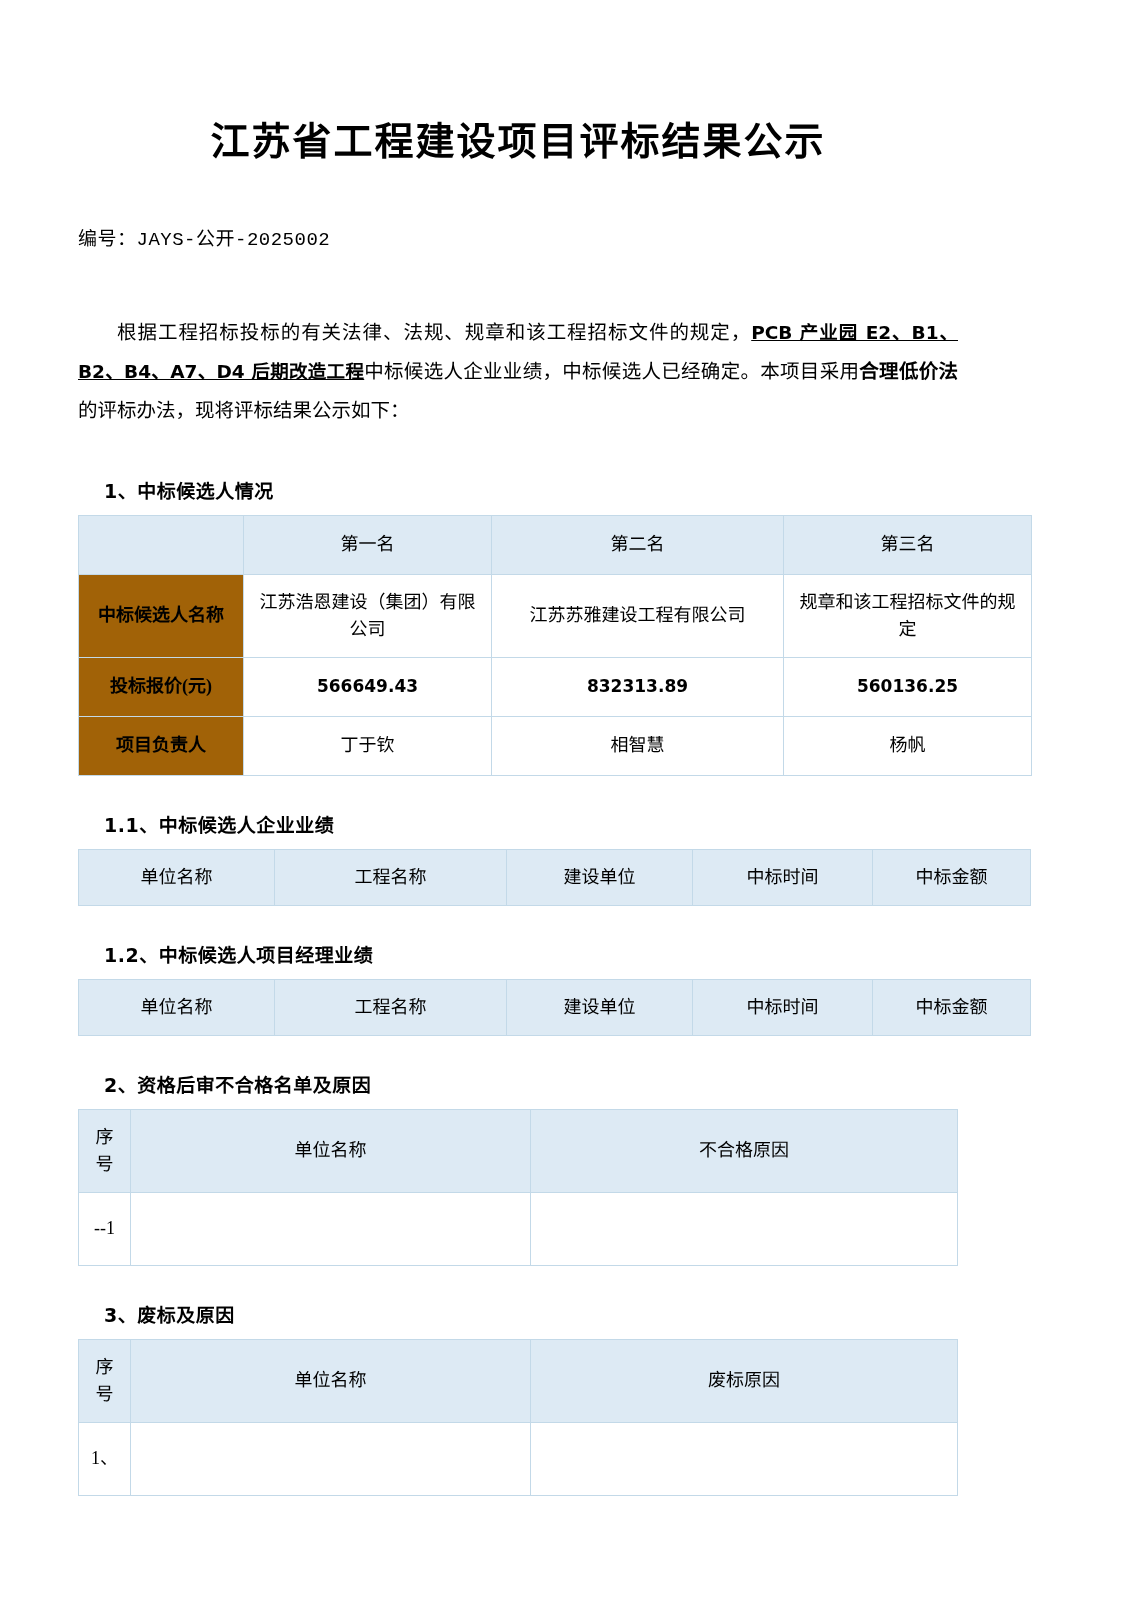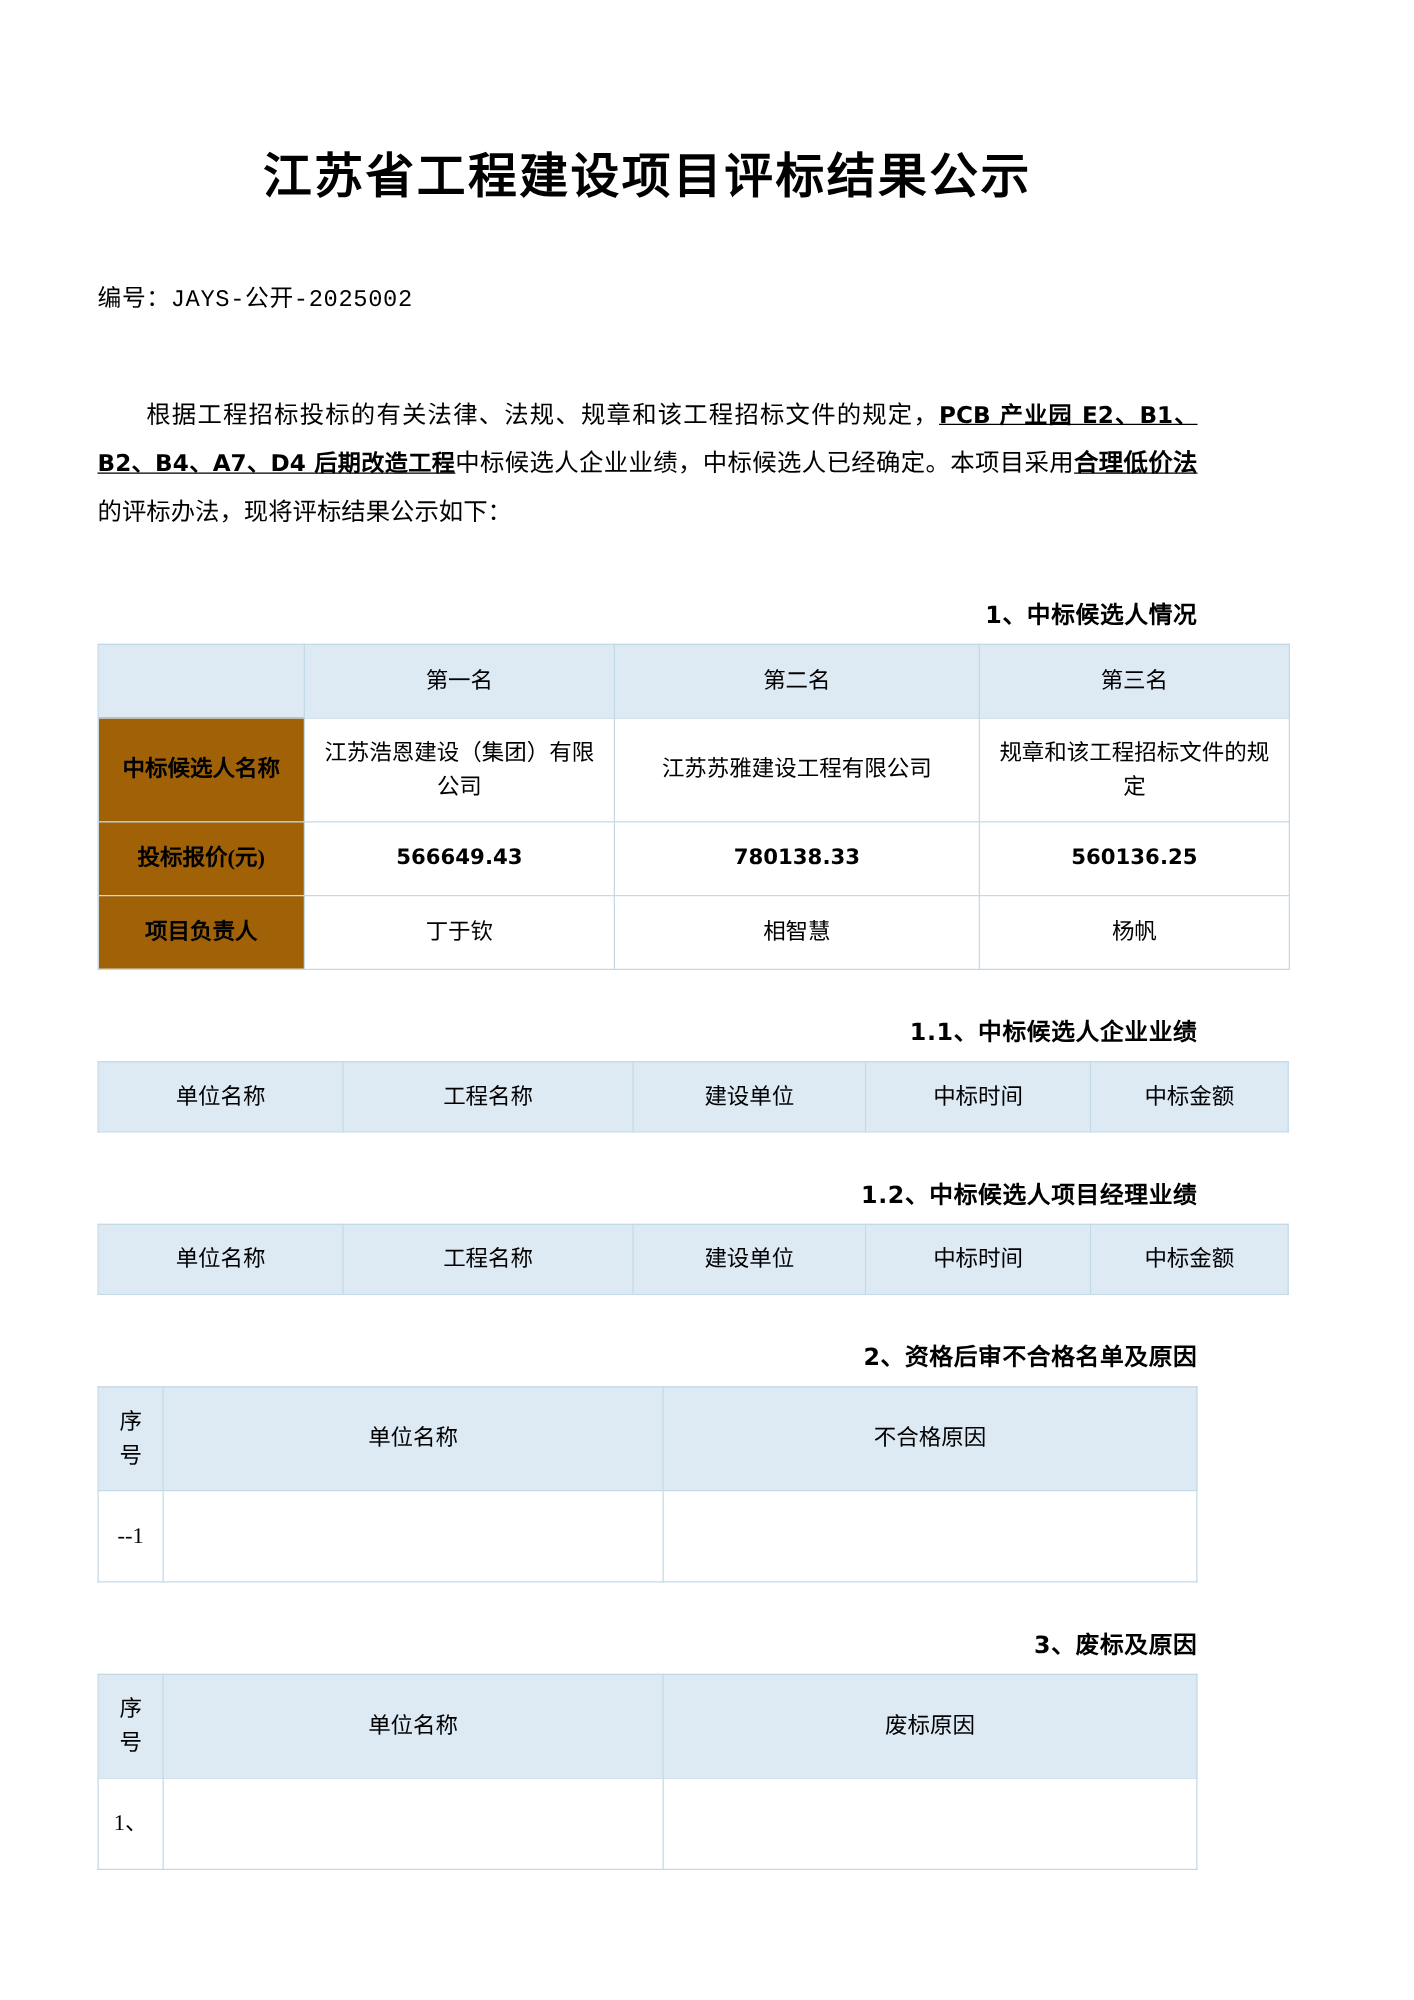--- a/index.html
+++ b/index.html
@@ -44,29 +44,27 @@
     text-indent: 2em;
   }
   .para .bold-u {
     font-family: "DejaVu Sans", "Liberation Sans", sans-serif;
     font-weight: bold;
     text-decoration: underline;
     font-size: 18.5px;
   }
   .para .bold-u2 {
     font-weight: bold;
-    text-decoration: underline;
   }
   .section-title {
     font-family: "DejaVu Sans", "Liberation Sans", sans-serif;
     font-weight: bold;
     font-size: 19px;
     margin: 34px 0 12px 26px;
     letter-spacing: 0.5px;
-    text-align: right;
   }
   .sec-gap-top {
     margin-top: 46px;
   }
   table {
     border-collapse: collapse;
     width: 100%;
     table-layout: fixed;
   }
   table td {
@@ -142,21 +140,21 @@
       </tr>
       <tr>
         <td class="lbl-cell">中标候选人名称</td>
         <td class="val-cell">江苏浩恩建设（集团）有限公司</td>
         <td class="val-cell">江苏苏雅建设工程有限公司</td>
         <td class="val-cell">规章和该工程招标文件的规定</td>
       </tr>
       <tr>
         <td class="lbl-cell">投标报价(元)</td>
         <td class="val-cell bold-val">566649.43</td>
-        <td class="val-cell bold-val">780138.33</td>
+        <td class="val-cell bold-val">832313.89</td>
         <td class="val-cell bold-val">560136.25</td>
       </tr>
       <tr>
         <td class="lbl-cell">项目负责人</td>
         <td class="val-cell">丁于钦</td>
         <td class="val-cell">相智慧</td>
         <td class="val-cell">杨帆</td>
       </tr>
     </tbody>
   </table>

